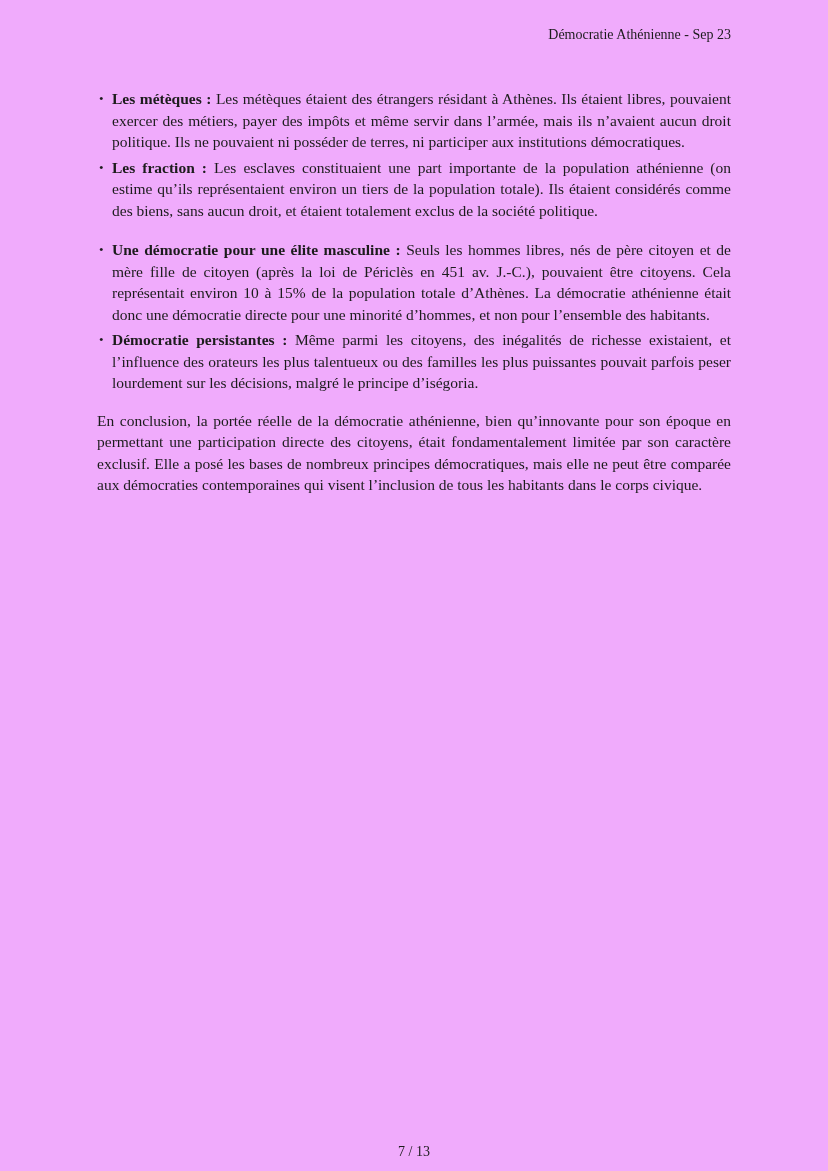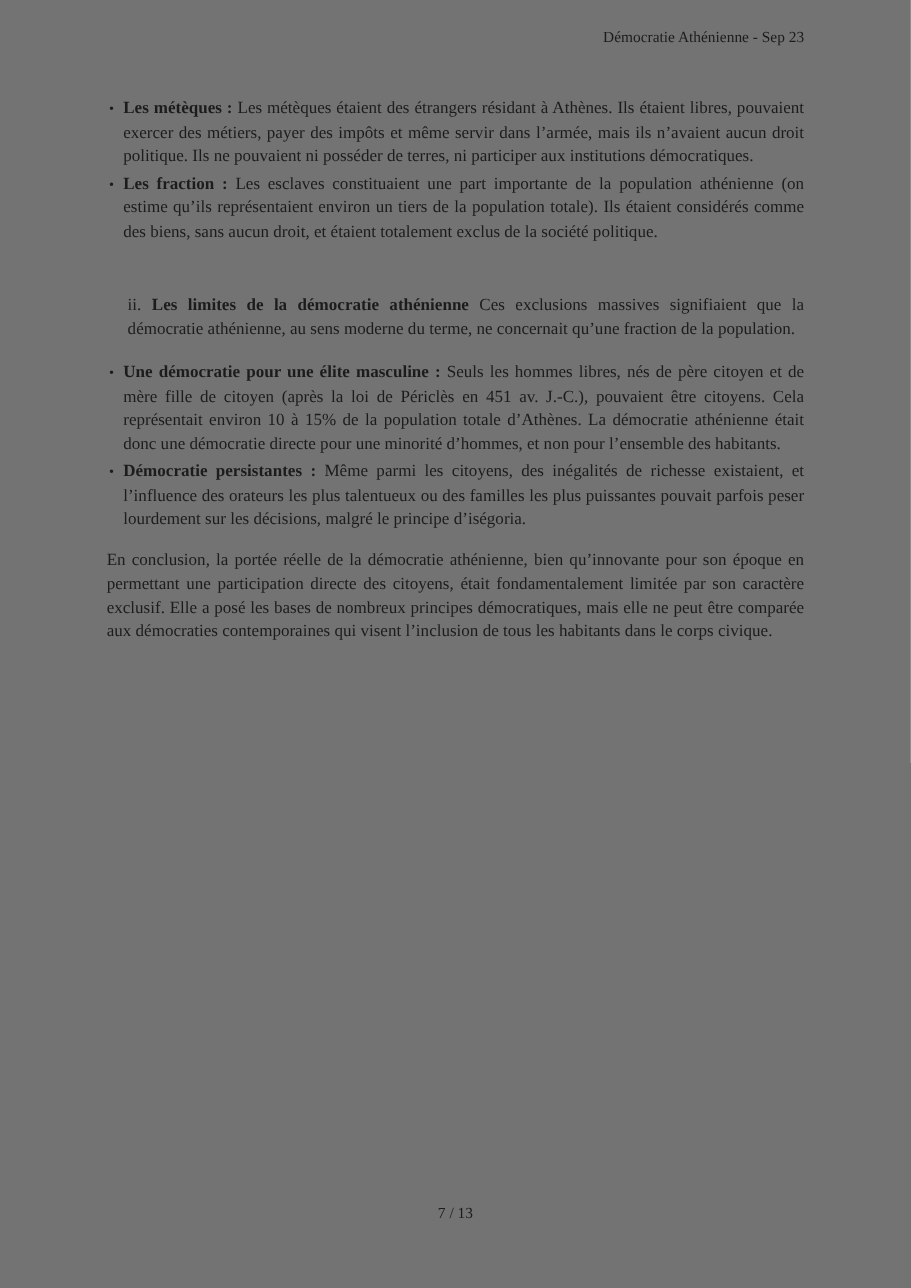--- a/index.html
+++ b/index.html
@@ -8,21 +8,21 @@
     width: 828px;
     height: 1171px;
     position: relative;
     font-family: "Liberation Serif", "DejaVu Serif", serif;
     color: #1c1c1c;
     overflow: hidden;
   }
   .page {
     position: absolute;
     inset: 0;
-    background: #737373;
+    background: #f0abfc;
   }
   .running-header {
     position: absolute;
     top: 26px;
     left: 97px;
     width: 634px;
     text-align: right;
     font-size: 14px;
     line-height: 17px;
     color: #1c1c1c;
@@ -59,21 +59,21 @@
     margin-left: 19px;
     text-align: justify;
   }
   .conclusion {
     margin-top: 16px;
     text-align: justify;
   }
   b { font-weight: bold; }
   .page-footer {
     position: absolute;
-    top: 1095px;
+    top: 1143px;
     left: 0;
     width: 828px;
     text-align: center;
     font-size: 14px;
     line-height: 18px;
   }
 </style>
 </head>
 <body>
 
@@ -89,21 +89,20 @@
       <div class="bullet-item">
         <span class="bullet-marker">•</span>
         <p class="bullet-body"><b>Les métèques :</b> <span>Les métèques étaient des étrangers résidant à Athènes. Ils étaient libres, pouvaient exercer des métiers, payer des impôts et même servir dans l’armée, mais ils n’avaient aucun droit politique. Ils ne pouvaient ni posséder de terres, ni participer aux institutions démocratiques.</span></p>
       </div>
       <div class="bullet-item">
         <span class="bullet-marker">•</span>
         <p class="bullet-body"><b>Les fraction :</b> <span>Les esclaves constituaient une part importante de la population athénienne (on estime qu’ils représentaient environ un tiers de la population totale). Ils étaient considérés comme des biens, sans aucun droit, et étaient totalement exclus de la société politique.</span></p>
       </div>
     </div>
 
-    <p class="limits-heading"><span>ii.</span> <b>Les limites de la démocratie athénienne</b> <span>Ces exclusions massives signifiaient que la démocratie athénienne, au sens moderne du terme, ne concernait qu’une fraction de la population.</span></p>
 
     <div class="bullet-list second">
       <div class="bullet-item">
         <span class="bullet-marker">•</span>
         <p class="bullet-body"><b>Une démocratie pour une élite masculine :</b> <span>Seuls les hommes libres, nés de père citoyen et de mère fille de citoyen (après la loi de Périclès en 451 av. J.-C.), pouvaient être citoyens. Cela représentait environ 10 à 15% de la population totale d’Athènes. La démocratie athénienne était donc une démocratie directe pour une minorité d’hommes, et non pour l’ensemble des habitants.</span></p>
       </div>
       <div class="bullet-item">
         <span class="bullet-marker">•</span>
         <p class="bullet-body"><b>Démocratie persistantes :</b> <span>Même parmi les citoyens, des inégalités de richesse existaient, et l’influence des orateurs les plus talentueux ou des familles les plus puissantes pouvait parfois peser lourdement sur les décisions, malgré le principe d’iségoria.</span></p>
       </div>

